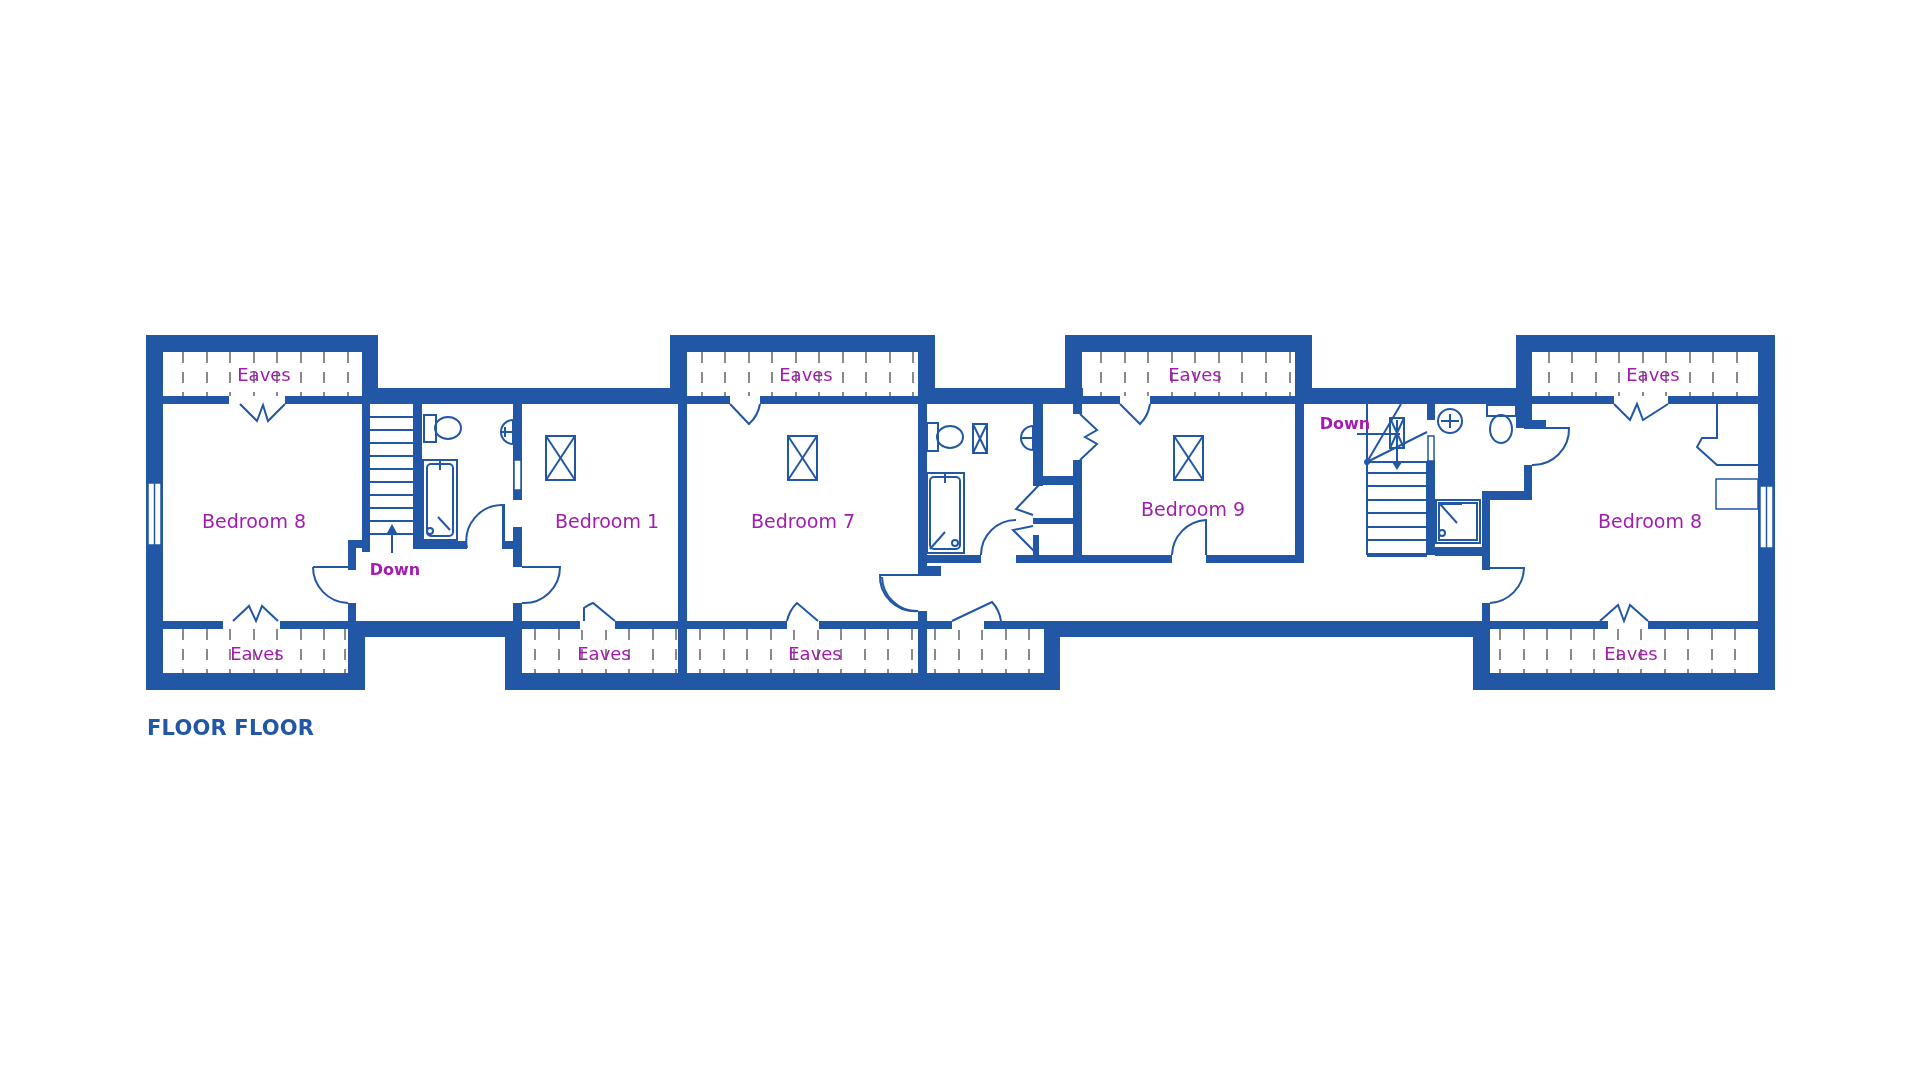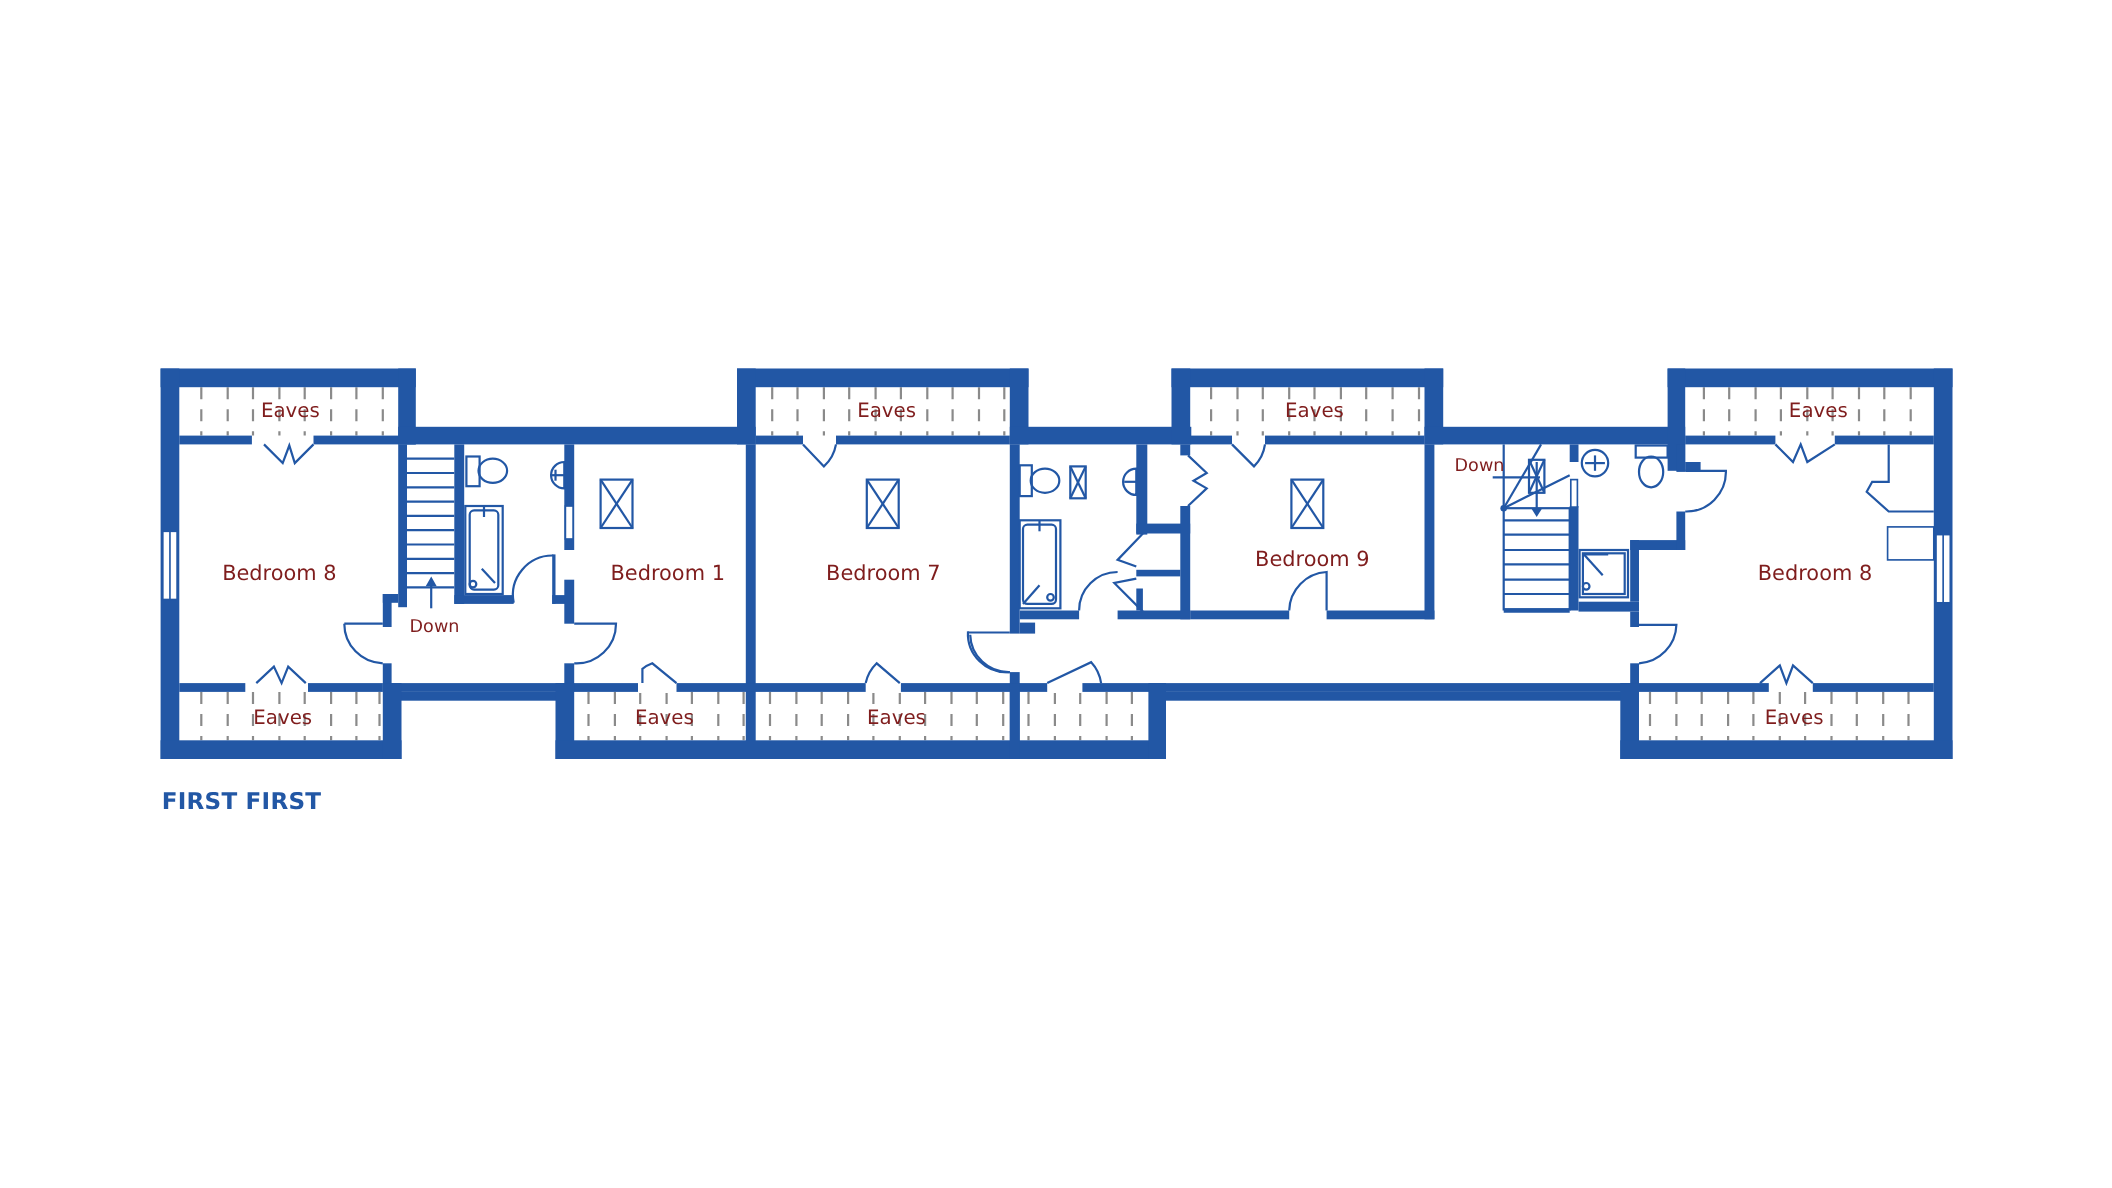--- a/index.html
+++ b/index.html
@@ -2,24 +2,24 @@
 <html><head>
 <meta charset="utf-8">
 <style>
   html, body { margin:0; padding:0; background:#ffffff; }
   body { width:1920px; height:1080px; position:relative; overflow:hidden; font-family:"DejaVu Sans", sans-serif; }
   #plan { position:absolute; left:0; top:0; width:1920px; height:1080px; }
   .wall { fill:#2257a5; }
   .thin { fill:none; stroke:#2257a5; stroke-width:2; }
   .thin1 { fill:none; stroke:#2257a5; stroke-width:1.5; }
   .eaves-tick { stroke:#8a8a8a; stroke-width:2; stroke-dasharray:11 9; }
-  .lbl { position:absolute; color:#7f1d1d; font-family:"DejaVu Sans", sans-serif; white-space:nowrap; transform:translate(-50%,-50%); }
+  .lbl { position:absolute; color:#a21caf; font-family:"DejaVu Sans", sans-serif; white-space:nowrap; transform:translate(-50%,-50%); }
   .room { font-size:19px; }
   .eaves { font-size:18px; }
-  .small { font-size:16px; }
+  .small { font-size:16px;font-weight:bold; }
   .title { position:absolute; left:147px; top:716px; color:#2257a5; font-weight:bold; font-size:21px; font-family:"DejaVu Sans", sans-serif; letter-spacing:0.2px; }
   .win { fill:#ffffff; stroke:#2257a5; stroke-width:1.5; }
 </style>
 </head>
 <body>
 
 <svg id="plan" viewBox="0 0 1920 1080" xmlns="http://www.w3.org/2000/svg">
 
   <g>
 
@@ -368,13 +368,13 @@
 
 <div class="lbl room" style="left:254px;top:521px">Bedroom 8</div>
 <div class="lbl room" style="left:607px;top:521px">Bedroom 1</div>
 <div class="lbl room" style="left:803px;top:521px">Bedroom 7</div>
 <div class="lbl room" style="left:1193px;top:509px">Bedroom 9</div>
 <div class="lbl room" style="left:1650px;top:521px">Bedroom 8</div>
 
 <div class="lbl small" style="left:395px;top:569px">Down</div>
 <div class="lbl small" style="left:1345px;top:423px">Down</div>
 
-<div class="title">FIRST FIRST</div>
+<div class="title">FLOOR FLOOR</div>
 
 </body></html>

